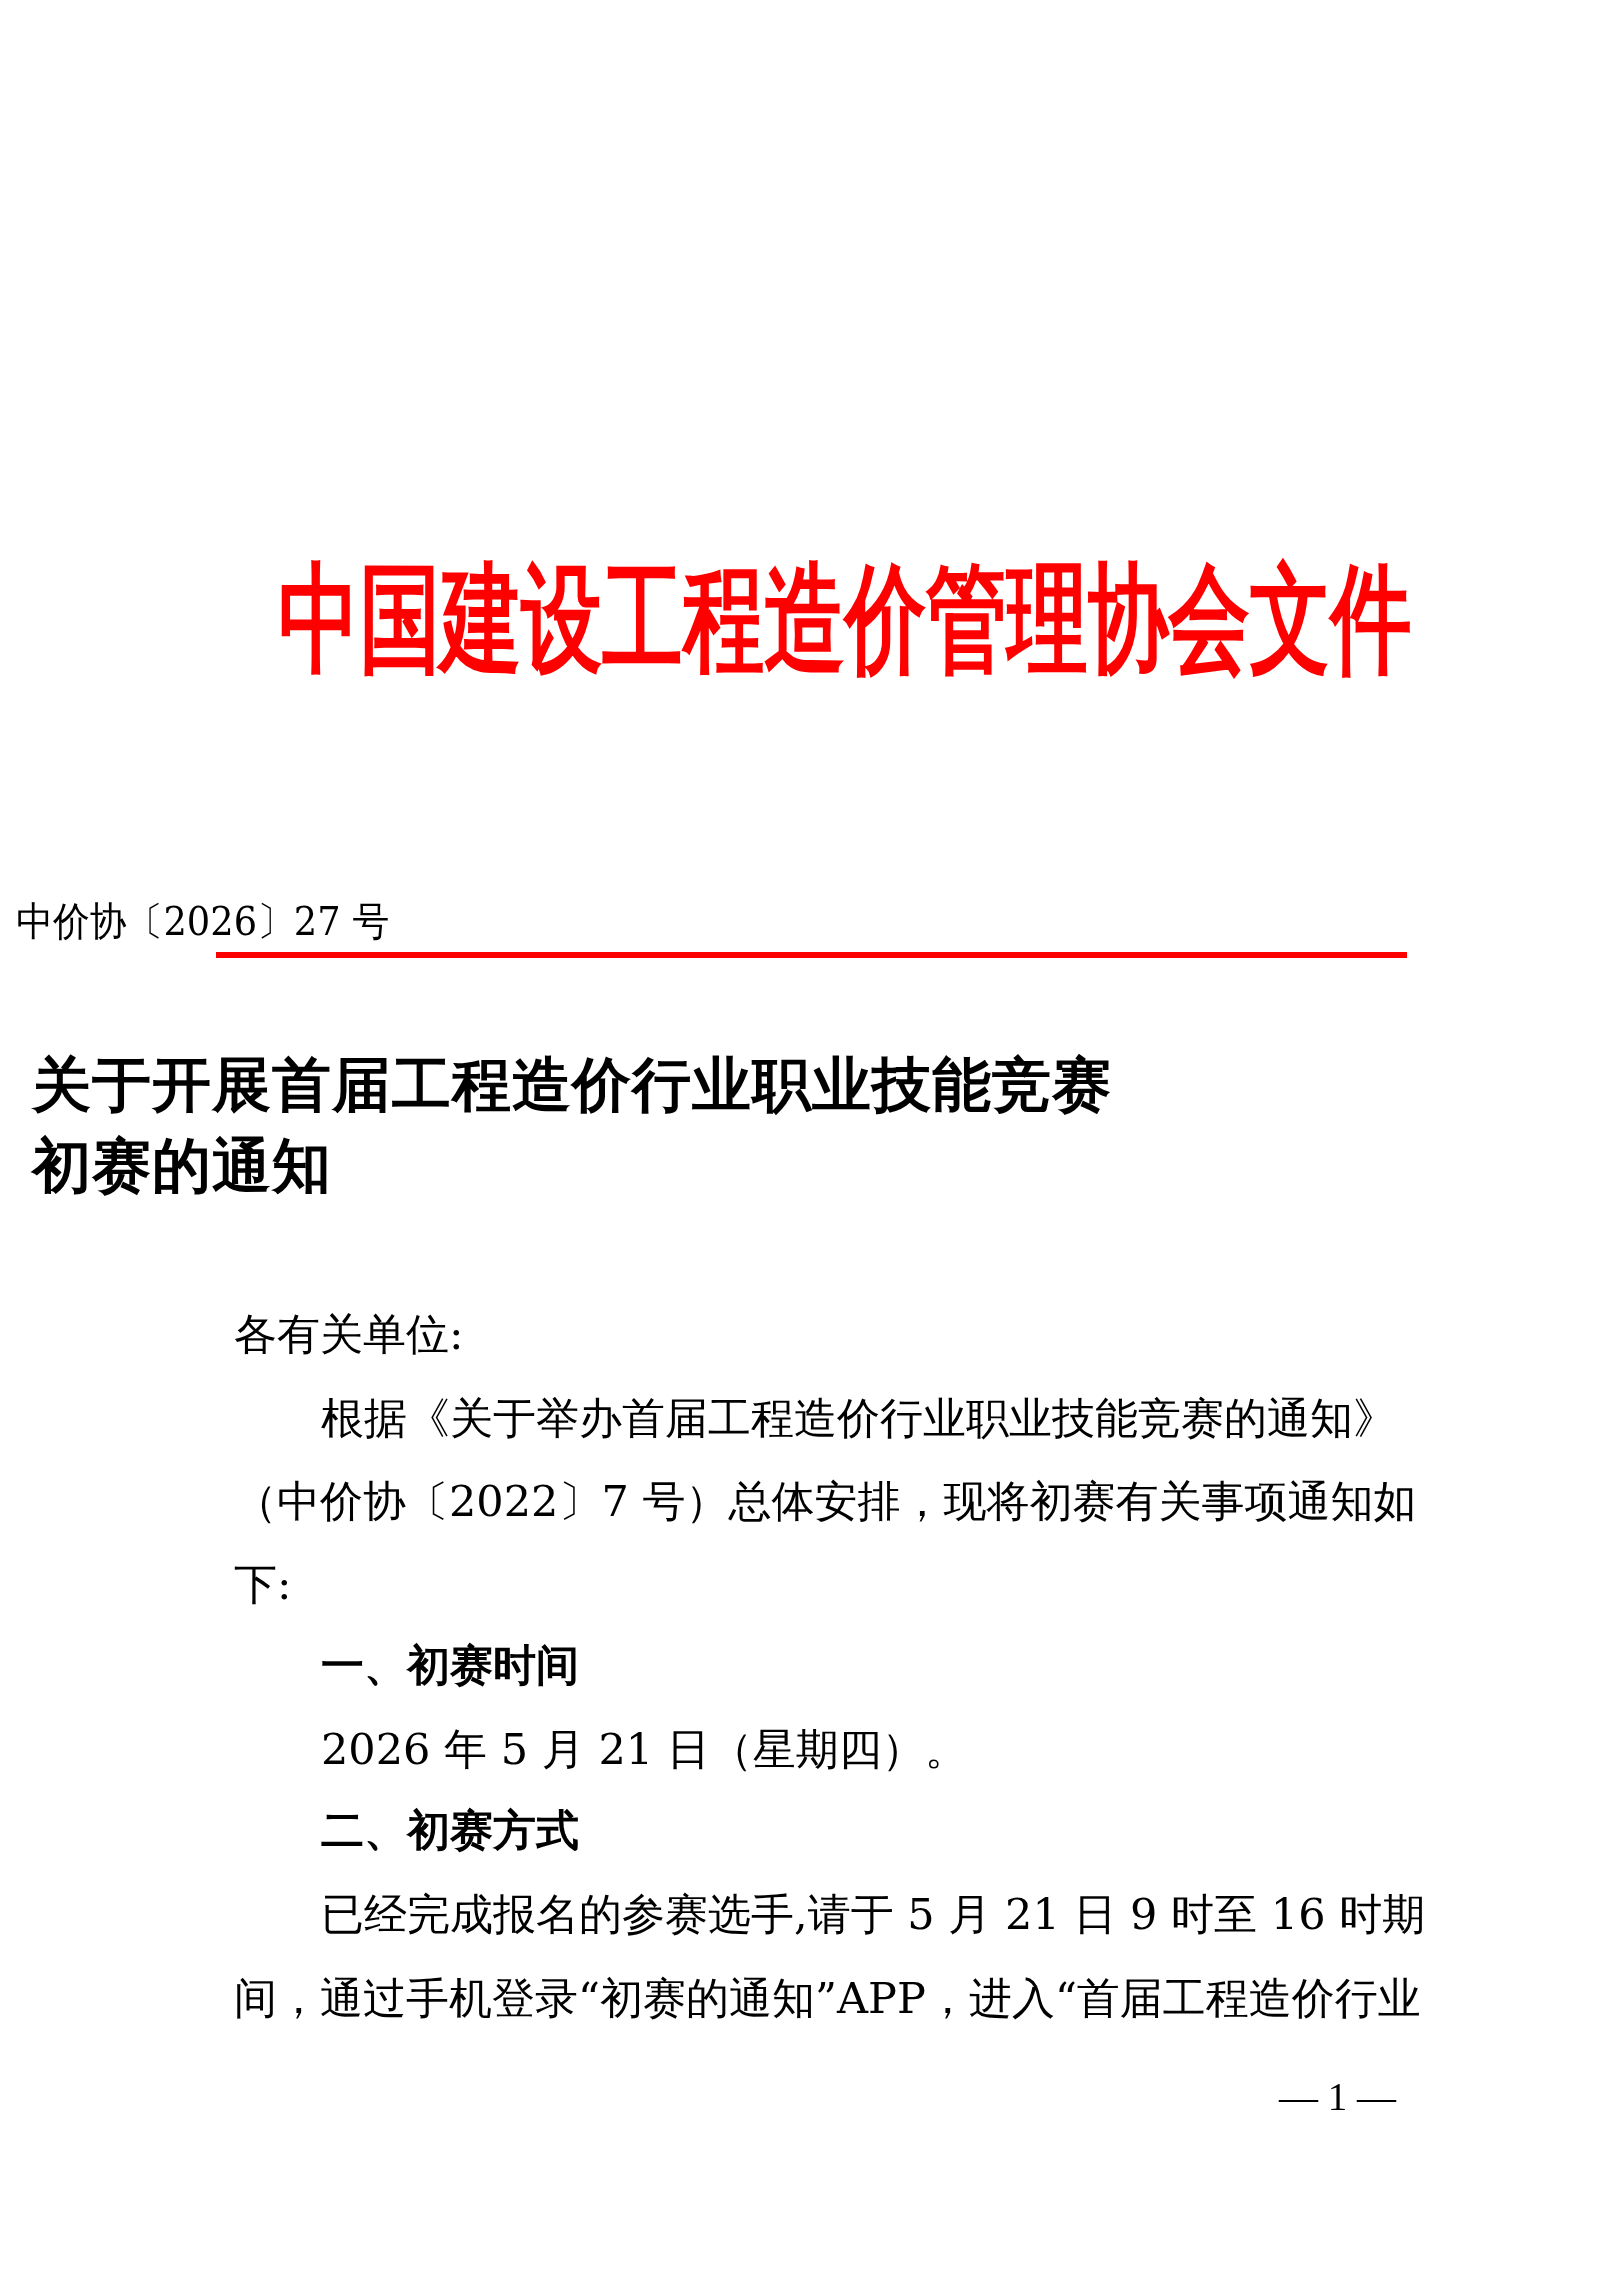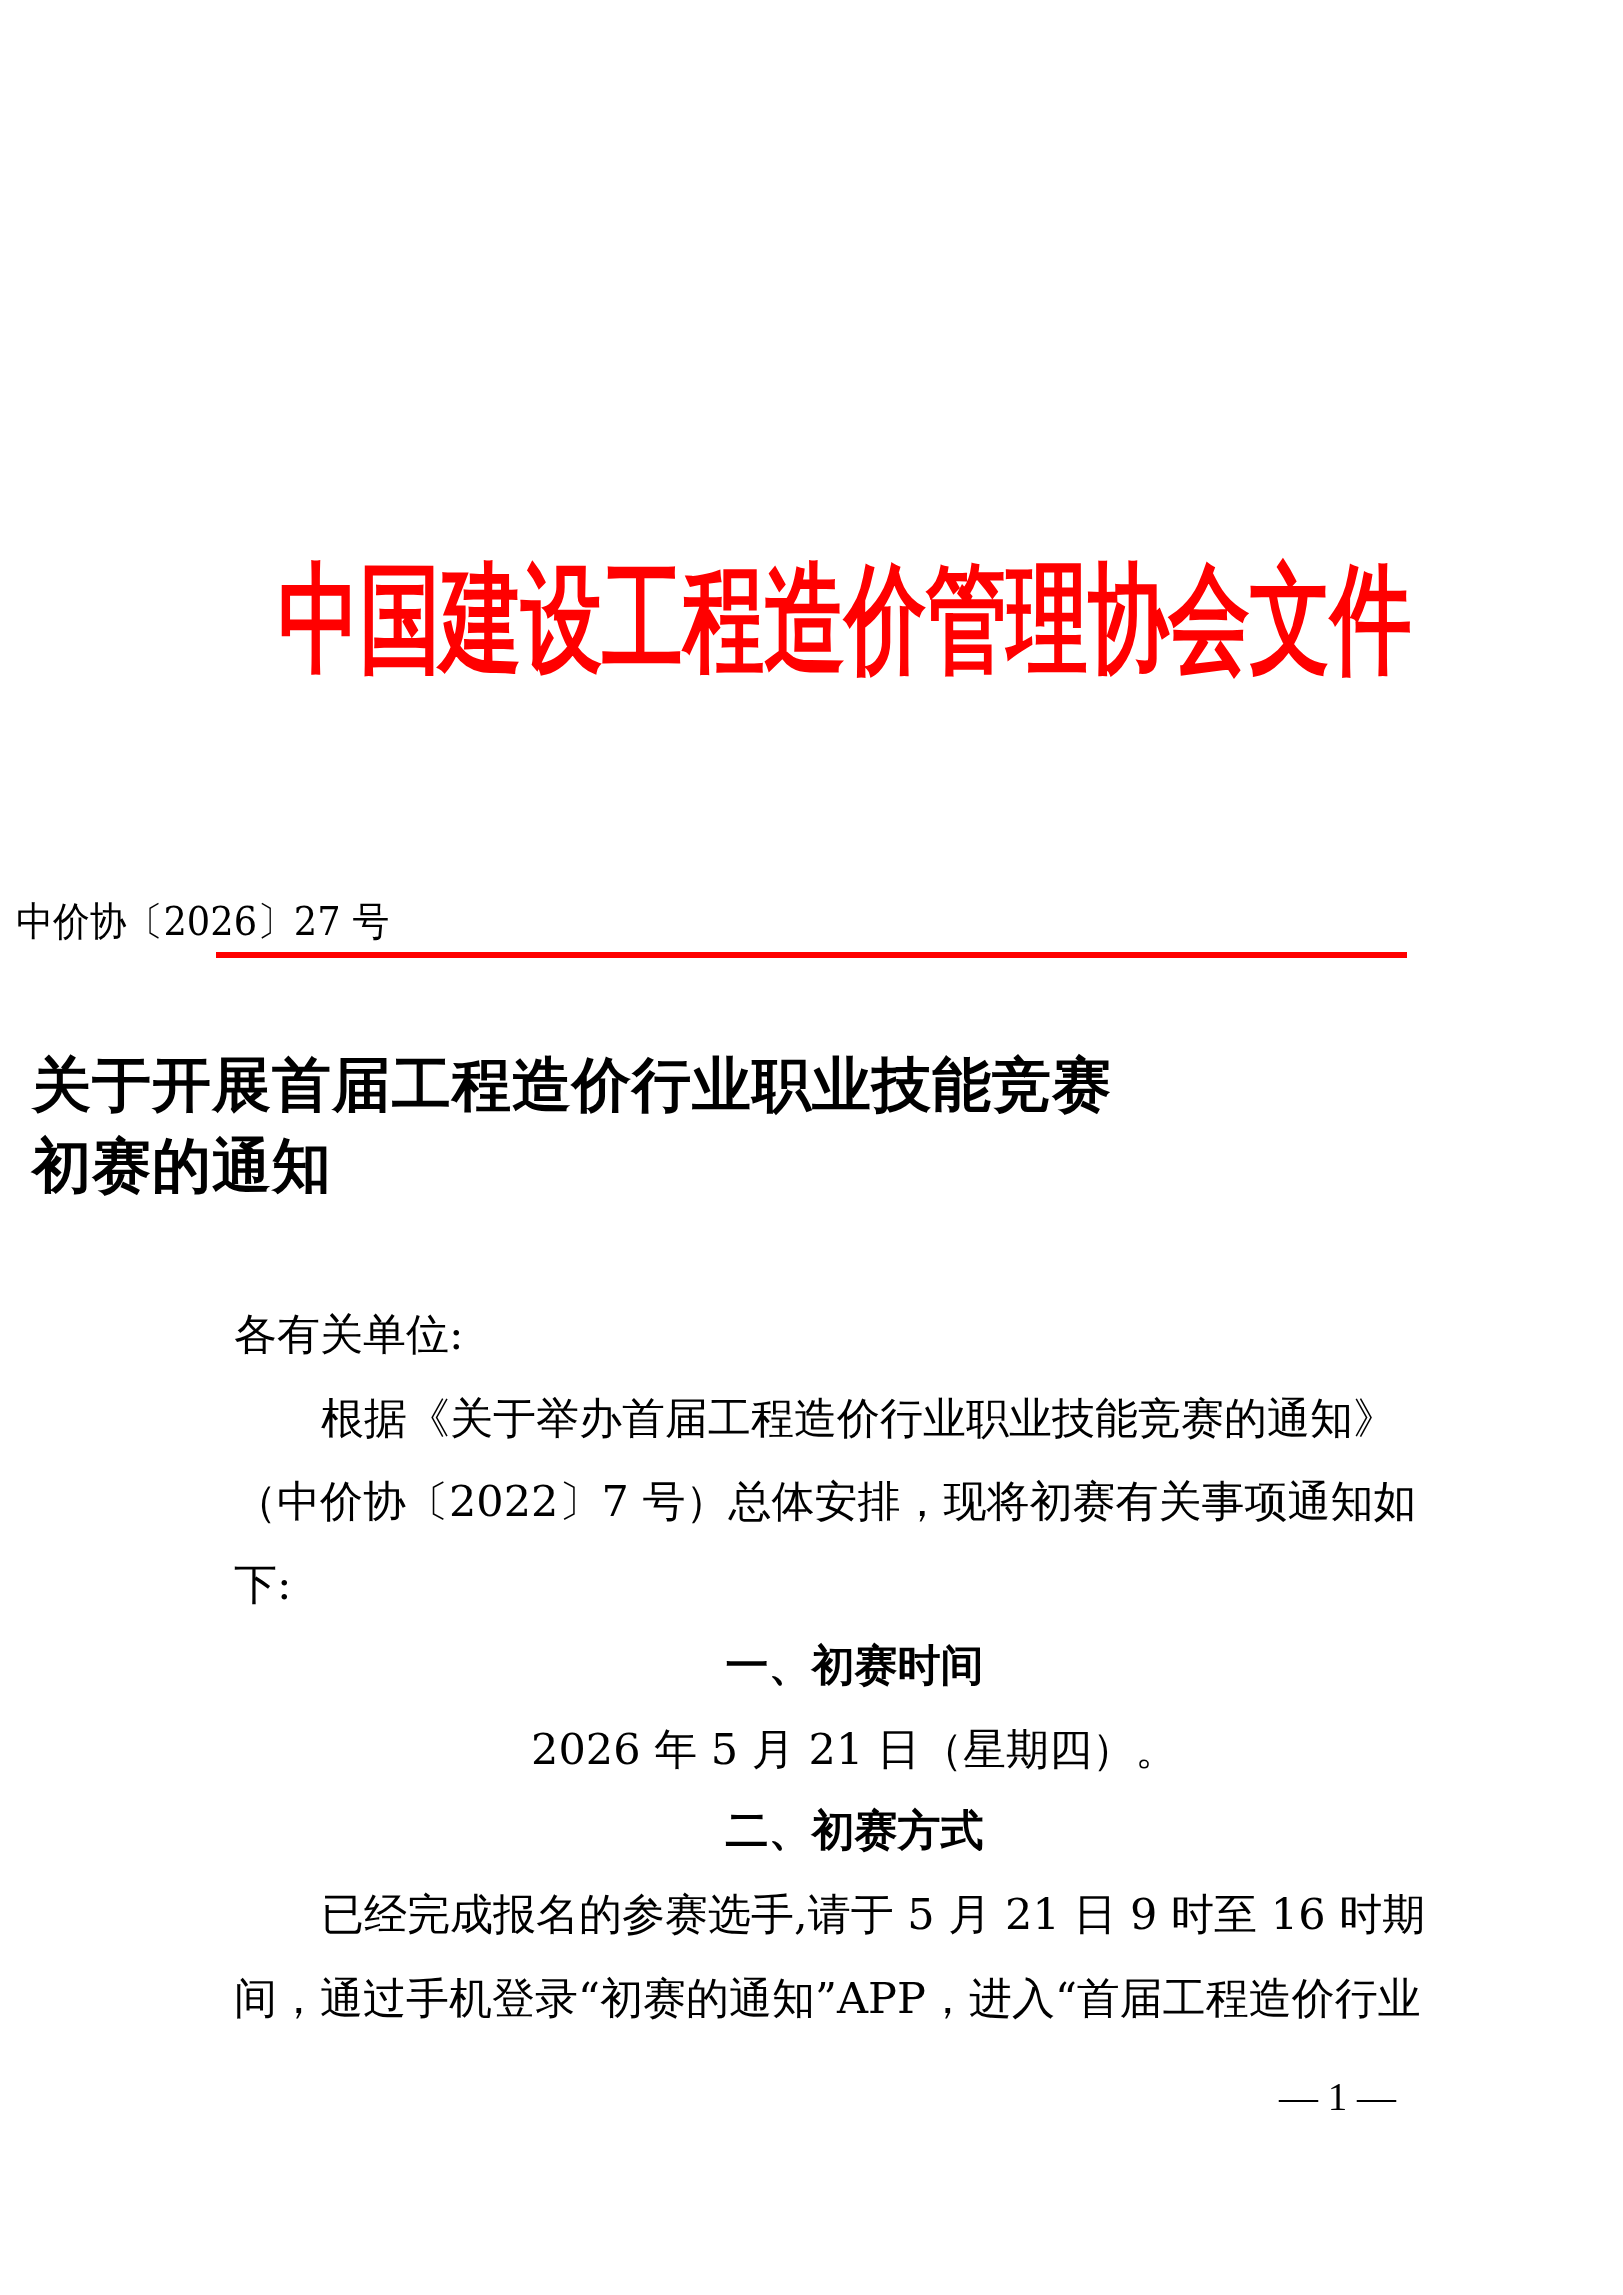--- a/index.html
+++ b/index.html
@@ -29,21 +29,21 @@
     }
     .t1 { top: 1046px; }
     .t2 { top: 1127px; }
     .t1 span, .t2 span { display: inline-block; transform: scaleX(1.0); letter-spacing: 1px; }
     .body-line {
       left: 234px; width: 1154px; height: 83px;
       font-family: "DejaVu Serif", "Liberation Serif", serif;
       font-size: 43px; line-height: 83px; white-space: nowrap;
     }
     .justify { text-align: justify; text-align-last: justify; }
-    .indent { padding-left: 87px; width: 1067px; text-align: center; }
+    .indent { padding-left: 87px; width: 1067px; }
     .heading { font-family: "DejaVu Sans", "Liberation Sans", sans-serif; font-weight: bold; }
     .page-number {
       left: 1273px; top: 2076px; height: 41px; width: 123px;
       font-family: "Liberation Serif", "DejaVu Serif", serif;
       font-size: 39px; line-height: 41px; white-space: nowrap; text-align: right;
     }
   </style>
 </head>
 <body>
 

